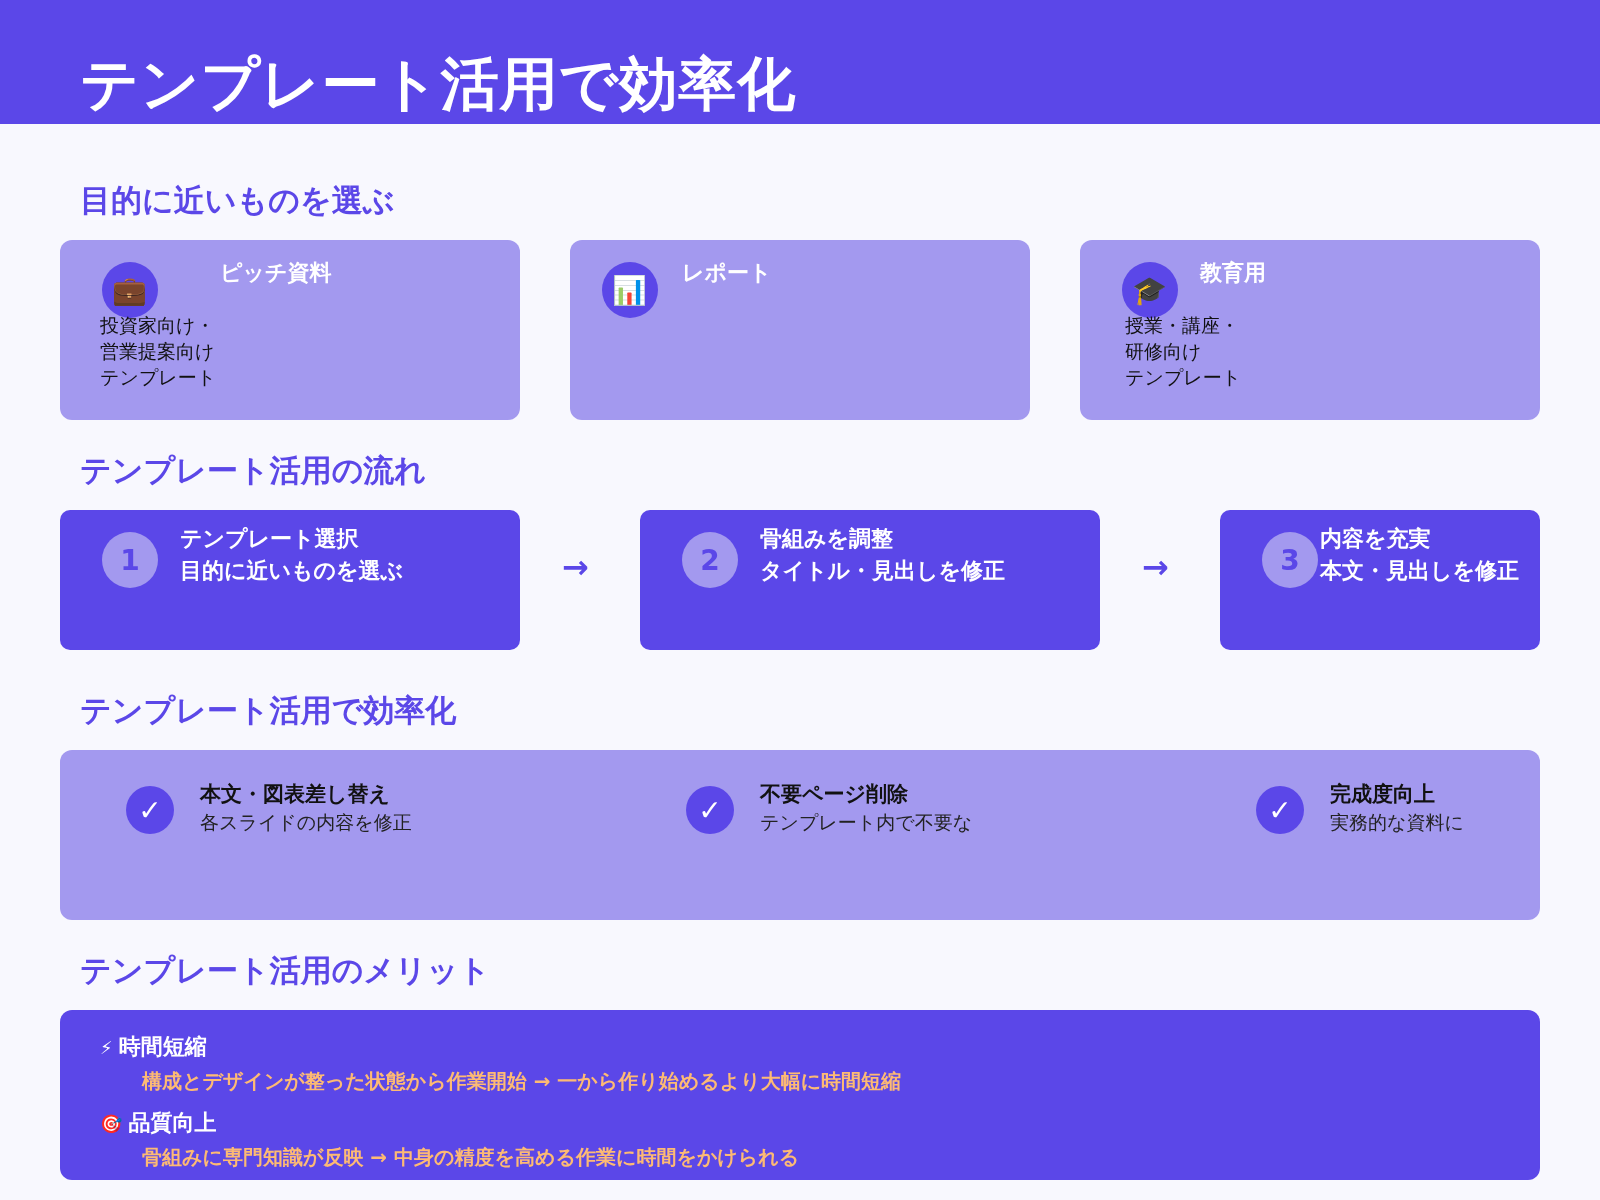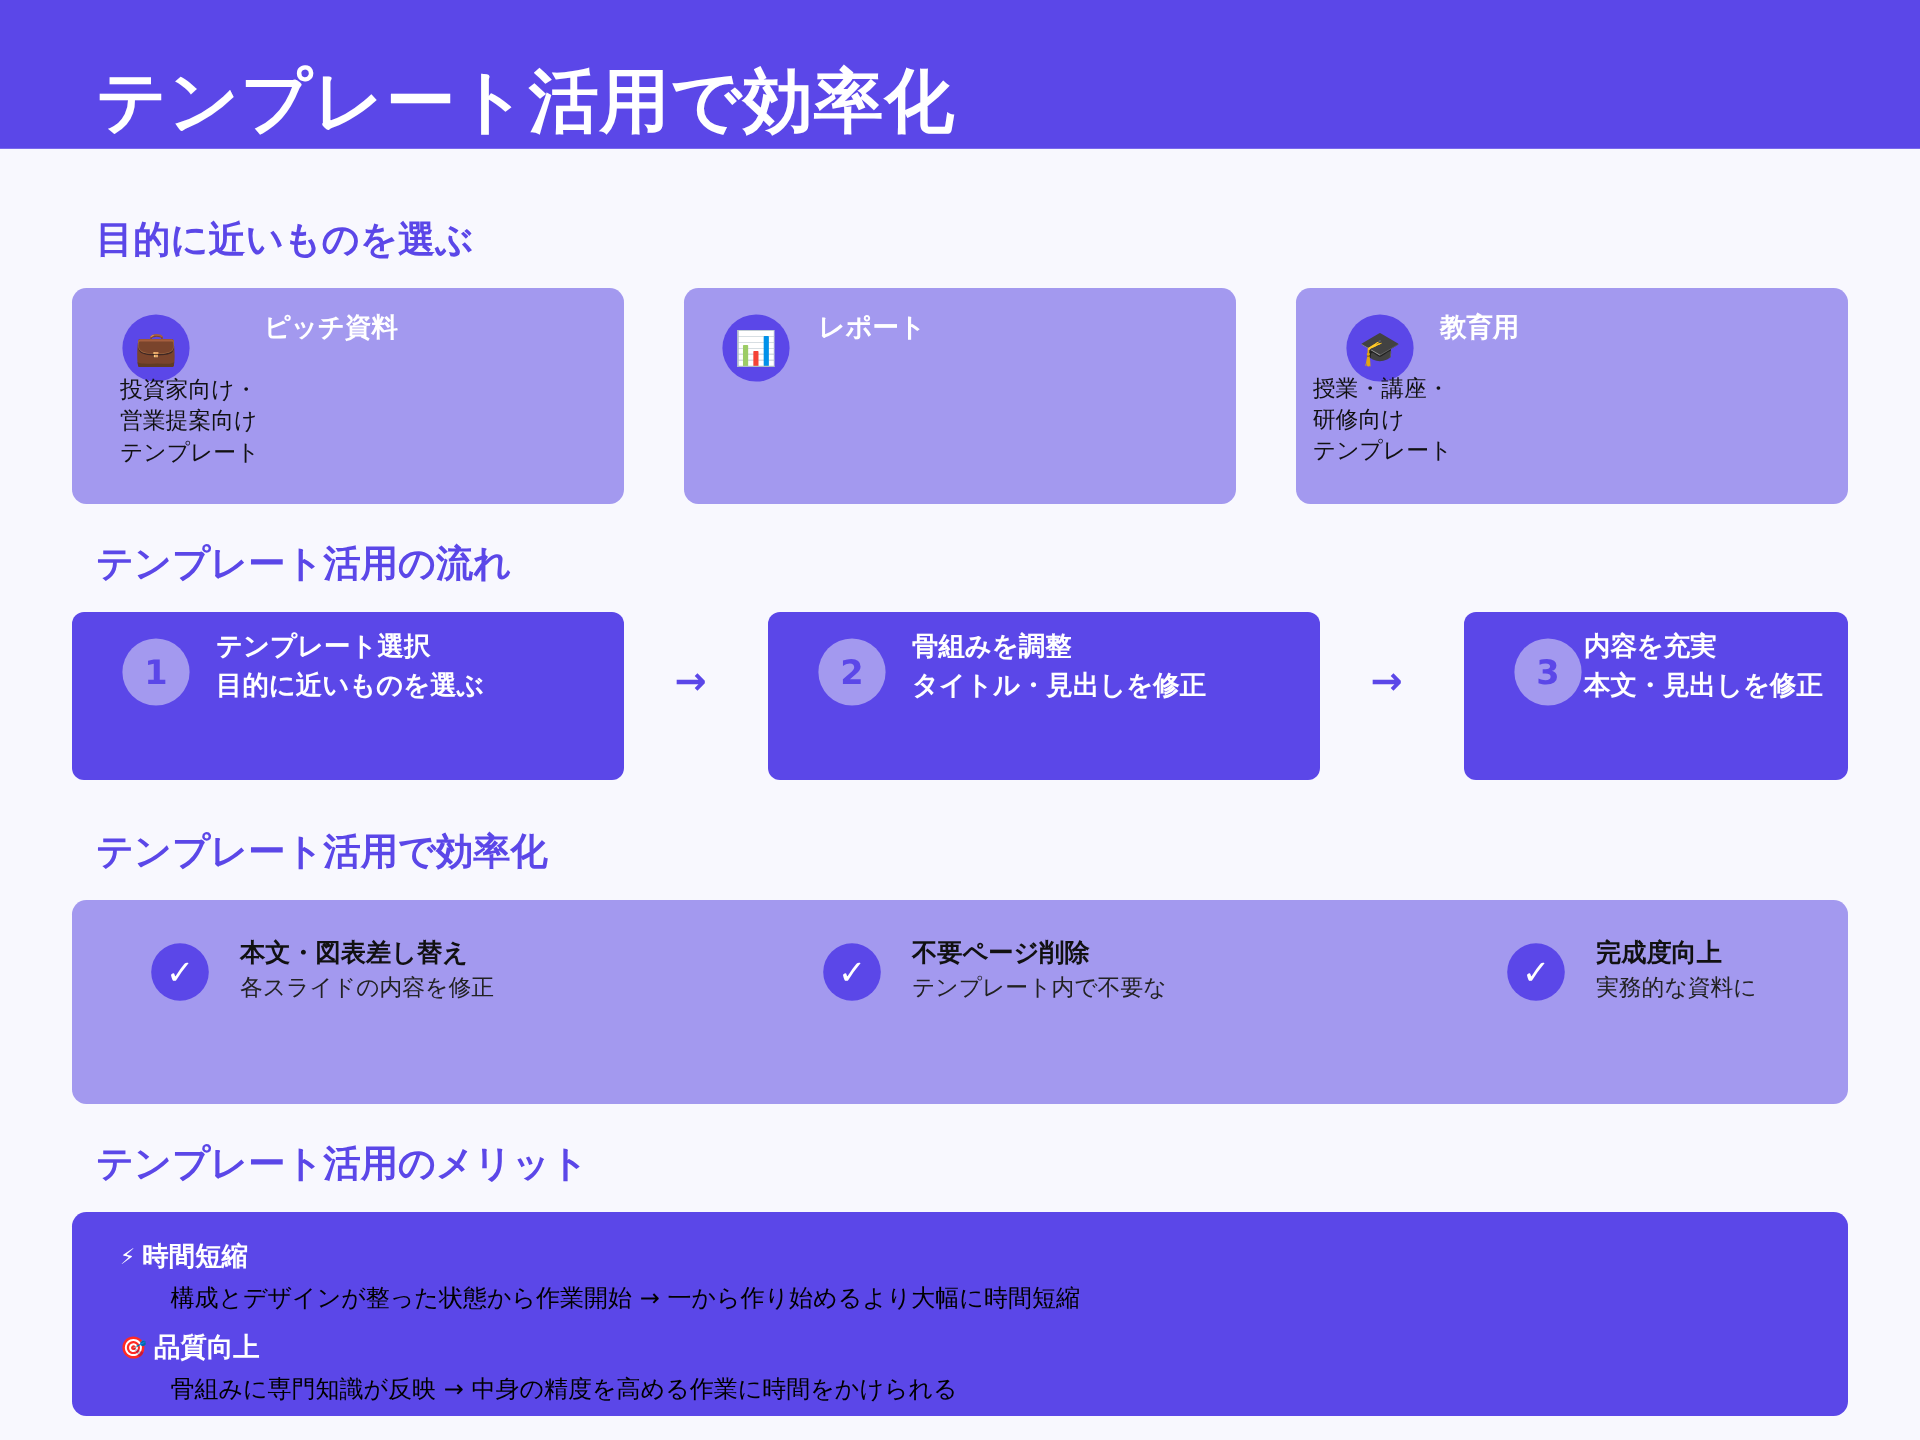--- a/index.html
+++ b/index.html
@@ -89,21 +89,21 @@
     background: #5B47E8; border-radius: 12px;
   }
   .merit-item { position: absolute; left: 40px; }
   .merit-item .m-head {
     display: flex; align-items: center; gap: 6px;
     font-size: 22px; font-weight: bold; color: #FFFFFF;
   }
   .merit-item .m-icon { font-size: 18px; }
   .merit-item .m-desc {
     margin-left: 42px; margin-top: 6px;
-    font-size: 20px; font-weight: normal; color: #000000; white-space: nowrap;
+    font-size: 20px; font-weight: bold; color: #fdba74; white-space: nowrap;
   }
 </style>
 </head>
 <body>
 
 <div class="header">
   <h1>テンプレート活用で効率化</h1>
 </div>
 
 <div class="section-title" style="top:180px;">目的に近いものを選ぶ</div>
@@ -117,21 +117,21 @@
 </div>
 
 <div class="use-card" style="left:570px;">
   <div class="icon-circle" style="left:32px;">📊</div>
   <div class="card-title" style="left:112px;">レポート</div>
 </div>
 
 <div class="use-card" style="left:1080px;">
   <div class="icon-circle">🎓</div>
   <div class="card-title" style="left:120px;">教育用</div>
-  <div class="card-desc" style="left:14px;font-family:Liberation Serif, serif;">授業・講座・
+  <div class="card-desc" style="left:45px;">授業・講座・
 研修向け
 テンプレート</div>
 </div>
 
 <div class="section-title" style="top:450px;">テンプレート活用の流れ</div>
 
 <div class="step-card" style="left:60px; width:460px;">
   <div class="num">1</div>
   <div class="step-title">テンプレート選択</div>
   <div class="step-desc">目的に近いものを選ぶ</div>

